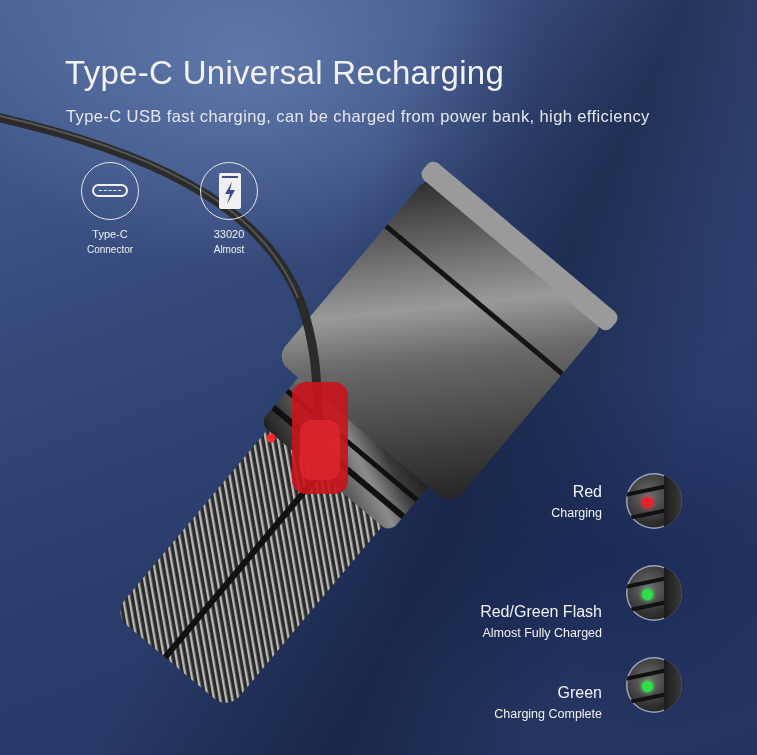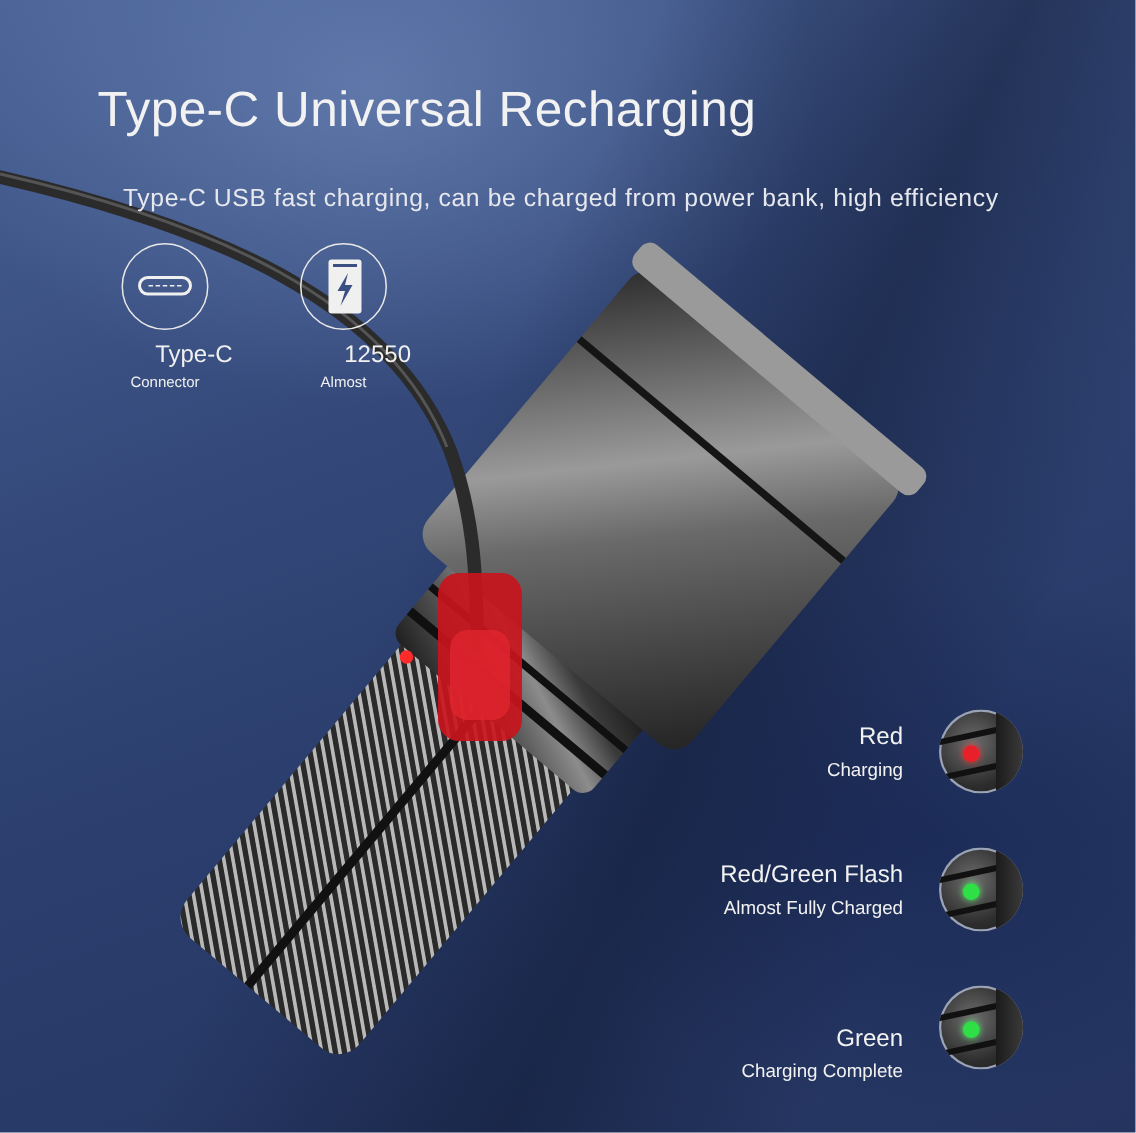--- a/index.html
+++ b/index.html
@@ -6,24 +6,24 @@
   body{width:757px;height:755px;overflow:hidden;position:relative;
     font-family:"Liberation Sans",sans-serif;
     background:
       radial-gradient(ellipse 420px 300px at 250px 60px, rgba(120,145,195,0.55), rgba(0,0,0,0) 70%),
       radial-gradient(ellipse 360px 260px at 620px 560px, rgba(20,35,80,0.6), rgba(0,0,0,0) 70%),
       linear-gradient(160deg,#4a6296 0%,#34497a 35%,#2a3d6c 60%,#24345f 100%);
   }
   .shade{position:absolute;inset:0;pointer-events:none;
     background:linear-gradient(115deg,rgba(0,0,0,0) 40%,rgba(10,18,40,0.45) 62%,rgba(0,0,0,0) 80%);}
   .title{position:absolute;left:65px;top:54px;color:#f2f2f2;font-size:33px;font-weight:normal;letter-spacing:0.3px;margin:0;}
-  .subtitle{position:absolute;left:66px;top:107px;color:#e6e8ee;font-size:16.5px;letter-spacing:0.4px;margin:16px;}
+  .subtitle{position:absolute;left:66px;top:107px;color:#e6e8ee;font-size:16.5px;letter-spacing:0.4px;margin:0;}
   .feat{position:absolute;text-align:center;color:#f0f0f0;width:90px;}
   .feat .circle{width:56px;height:56px;border:1.6px solid #e8e8e8;border-radius:50%;margin:0 auto 8px;position:relative;}
-  .feat .l1{font-size:16px;display:block;text-align:right;}
+  .feat .l1{font-size:11px;display:block;}
   .feat .l2{font-size:10px;display:block;margin-top:4px;}
   .usb-glyph{position:absolute;left:10px;top:21px;width:36px;height:13px;border:2.2px solid #f0f0f0;border-radius:7px;box-sizing:border-box;}
   .usb-glyph:after{content:"";position:absolute;left:5px;right:5px;top:3.5px;border-top:1.5px dashed #f0f0f0;}
   .batt-glyph{position:absolute;left:18px;top:10px;width:22px;height:36px;background:#f0f0f0;border-radius:2px;}
   .batt-glyph:before{content:"";position:absolute;left:3px;right:3px;top:3px;height:2px;background:#3a4f82;}
   .batt-glyph svg{position:absolute;left:4px;top:9px;}
   .status{position:absolute;right:155px;text-align:right;color:#f2f2f2;}
   .status .l1{font-size:16px;display:block;}
   .status .l2{font-size:12.5px;display:block;margin-top:5px;}
   .led{position:absolute;left:626px;width:56px;height:56px;border-radius:50%;overflow:hidden;
@@ -93,36 +93,36 @@
 </div>
 
 <div class="feat" style="left:184px;top:162px;">
   <div class="circle">
     <span class="batt-glyph">
       <svg width="14" height="22" viewBox="0 0 14 22">
           <path d="M9 0 L2 12 H7 L4 22 L12 8 H7 Z" fill="#3a4f82"></path>
         </svg>
     </span>
   </div>
-  <span class="l1">12550</span>
+  <span class="l1">33020</span>
   <span class="l2">Almost</span>
 </div>
 
 <div class="status" style="top:483px;">
   <span class="l1">Red</span>
   <span class="l2">Charging</span>
 </div>
 <div class="led" style="top:473px;">
   <div class="band" style="top:16px;"></div>
     <div class="band" style="top:40px;"></div>
     <div class="cap"></div>
   <div class="dot" style="background:#e8202a;box-shadow:0 0 5px #ff3030;"></div>
 </div>
 
-<div class="status" style="top:575px;">
+<div class="status" style="top:603px;">
   <span class="l1">Red/Green Flash</span>
   <span class="l2">Almost Fully Charged</span>
 </div>
 <div class="led" style="top:565px;">
   <div class="band" style="top:16px;"></div>
     <div class="band" style="top:40px;"></div>
     <div class="cap"></div>
   <div class="dot" style="background:#2ee046;box-shadow:0 0 5px #4dff66;"></div>
 </div>
 

